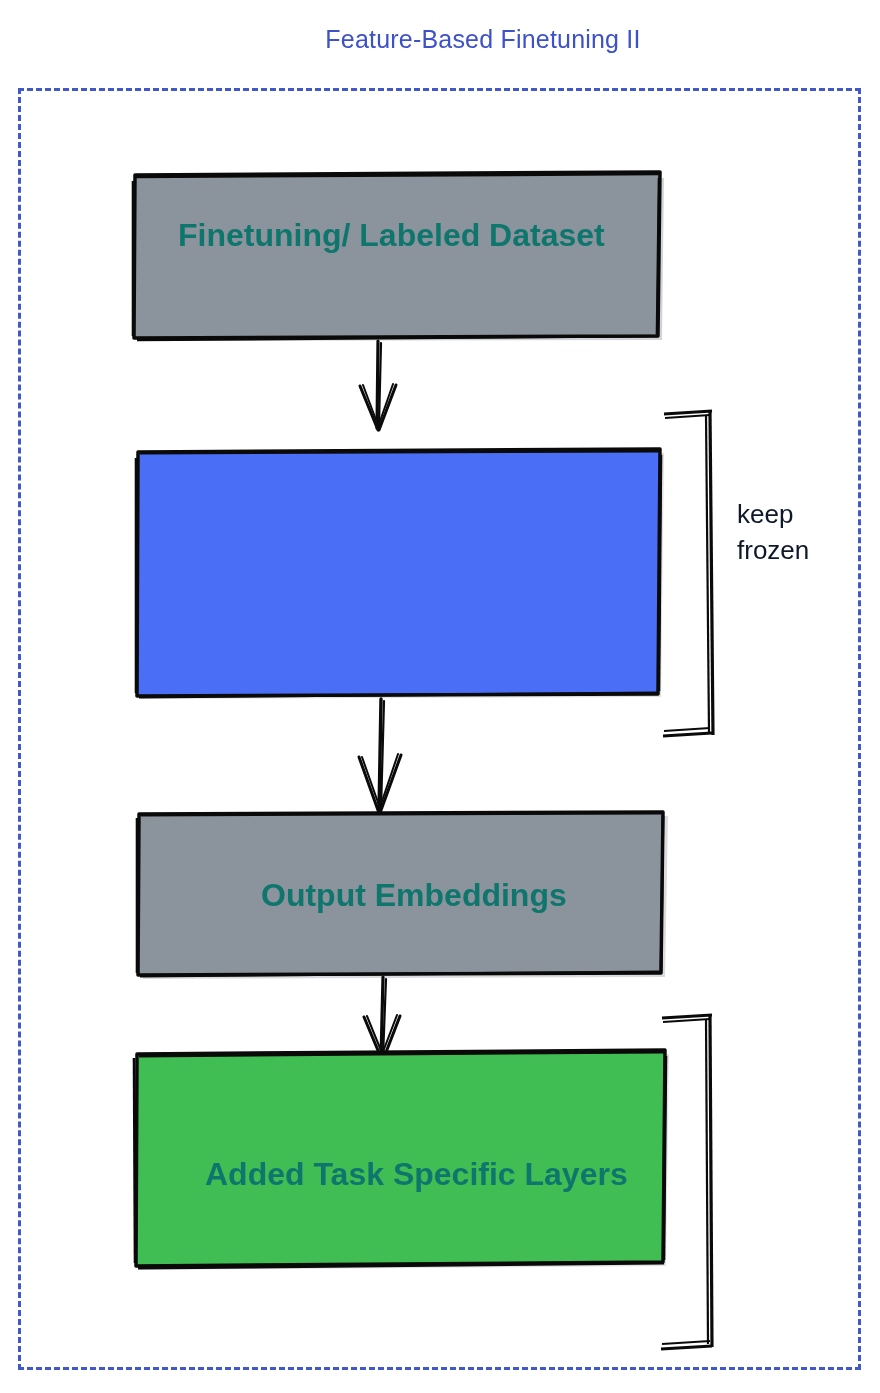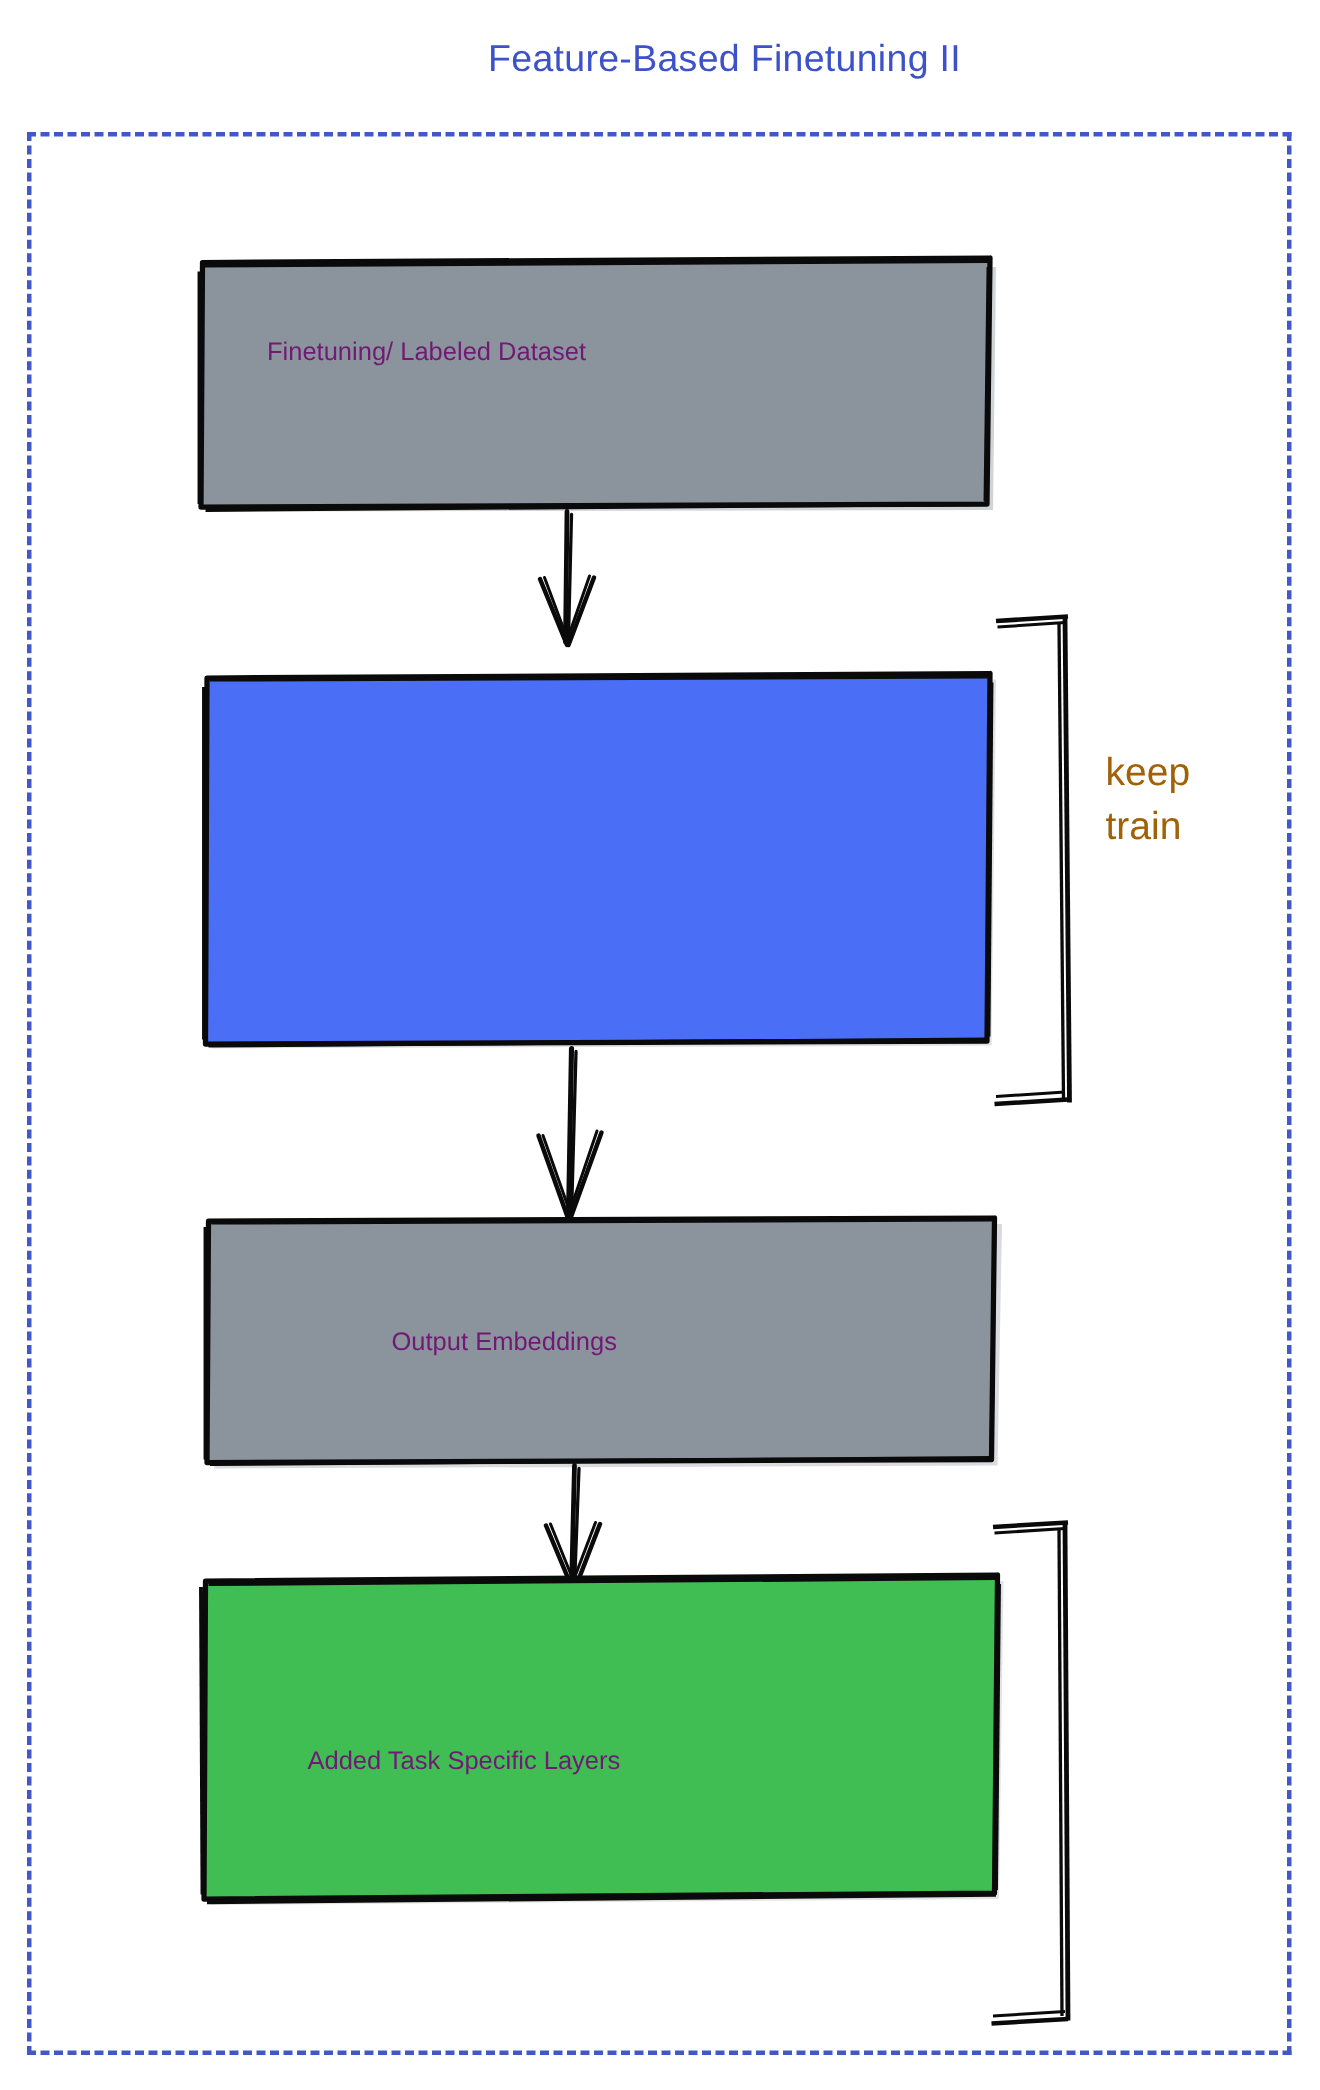--- a/index.html
+++ b/index.html
@@ -47,35 +47,36 @@
     position: absolute;
     left: 0;
     top: 0;
     width: 880px;
     height: 1393px;
     pointer-events: none;
   }
   
   .node-label {
     position: absolute;
-    font-size: 17px;
-    color: #701a75;
+    font-size: 32px;
+    color: #0f766e;
     line-height: 30px;
     white-space: nowrap;
+    font-weight: bold;
   }
   .node-label.l-dataset { left: 178px; top: 220px; }
   .node-label.l-pretrained { left: 287px; top: 559px; }
   .node-label.l-embeddings { left: 261px; top: 880px; }
   .node-label.l-tasklayers { left: 205px; top: 1159px; }
 
   
   .bracket-label {
     position: absolute;
     font-size: 26px;
-    color: #a16207;
+    color: #0f172a;
     line-height: 36px;
     white-space: nowrap;
   }
   .bracket-label .ln { display: block; }
   .bracket-label.b-frozen { left: 737px; top: 496px; }
   .bracket-label.b-train  { left: 737px; top: 1090px; }
 </style>
 </head>
 <body>
 
@@ -173,17 +174,17 @@
 
   <div class="node-label l-dataset">Finetuning/ Labeled Dataset</div>
 
 
   <div class="node-label l-tasklayers">Added Task Specific Layers</div>
 
   <div class="node-label l-embeddings">Output Embeddings</div>
 
   <div class="bracket-label b-frozen">
     <span class="ln">keep</span>
-    <span class="ln">train</span>
+    <span class="ln">frozen</span>
   </div>
 
 
 </div>
 
 </body></html>

